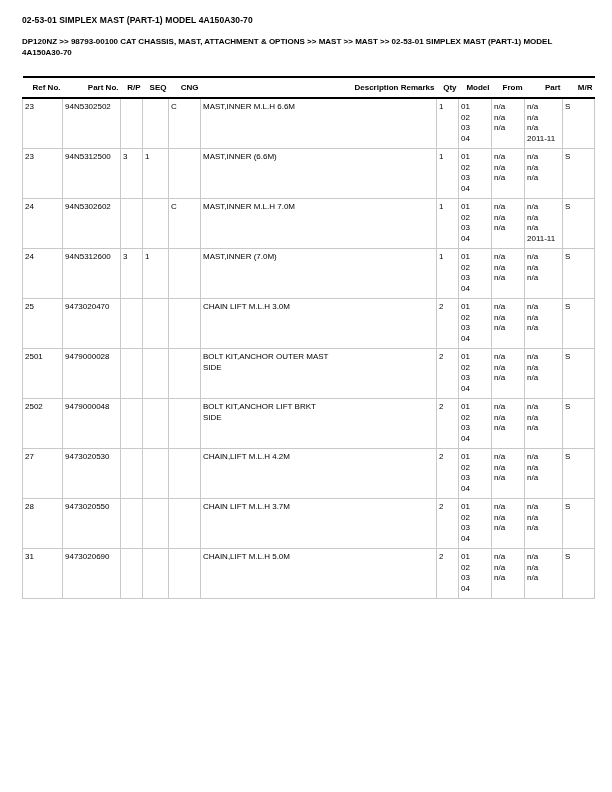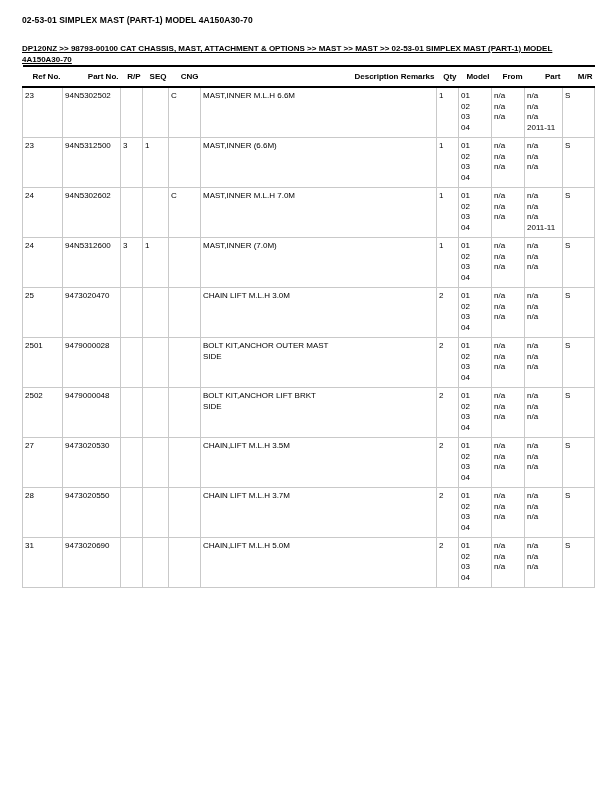--- a/index.html
+++ b/index.html
@@ -14,30 +14,29 @@
     width: 612px;
     height: 792px;
     background: #fff;
     padding: 15px 18px 0 22px;
     overflow: hidden;
   }
   .doc-title {
     font-size: 8.5px;
     font-weight: bold;
     letter-spacing: 0.1px;
-    margin-bottom: 18px;
+    margin-bottom: 11px;
     white-space: nowrap;
   }
   .breadcrumb {
     font-size: 8px;
     font-weight: bold;
     line-height: 11px;
     max-width: 566px;
-    margin-bottom: 0;
-    text-decoration: underline;
+    margin-bottom: 18px;
   }
   table.parts-table {
     border-collapse: collapse;
     width: 572px;
     table-layout: fixed;
   }
   table.parts-table th {
     font-size: 8px;
     font-weight: bold;
     text-align: right;
@@ -252,21 +251,21 @@
 n/a
 n/a</td>
           <td>S</td>
         </tr>
         <tr>
           <td>27</td>
           <td>9473020530</td>
           <td></td>
           <td></td>
           <td></td>
-          <td>CHAIN,LIFT M.L.H 3.5M</td>
+          <td>CHAIN,LIFT M.L.H 4.2M</td>
           <td>2</td>
           <td>01
 02
 03
 04</td>
           <td>n/a
 n/a
 n/a</td>
           <td>n/a
 n/a

